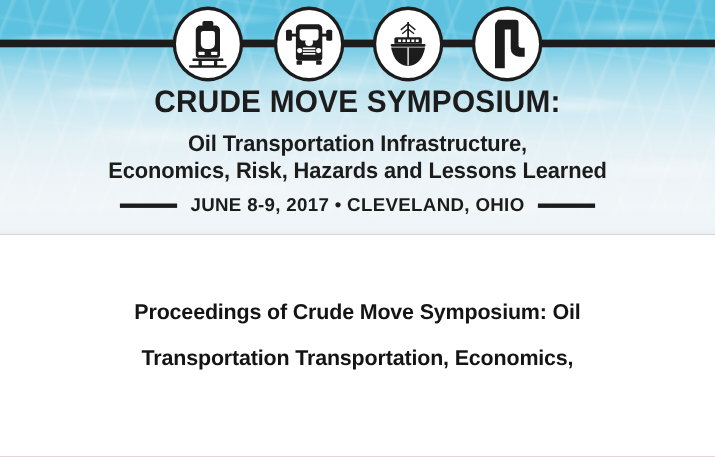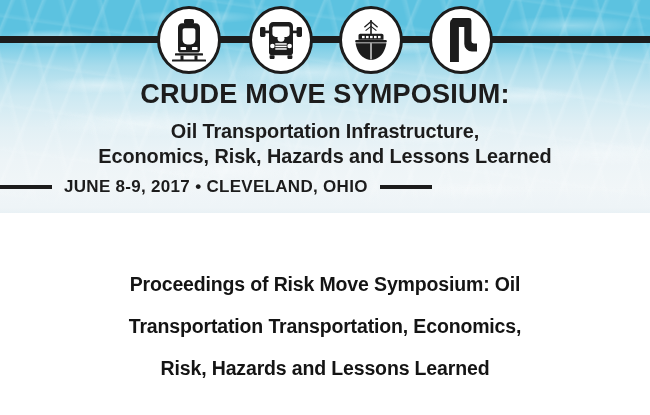--- a/index.html
+++ b/index.html
@@ -162,20 +162,21 @@
     transform: scaleX(.97);
   }
   .event-subtitle .sub-line { display: block; white-space: nowrap; }
 
   .event-meta {
     position: absolute;
     left: 0; right: 0;
     top: 178px;
     display: flex;
     align-items: center;
+    justify-content: center;
     gap: 12px;
   }
   .meta-rule {
     display: block;
     width: 52px;
     height: 4px;
     background: #1c1c1c;
   }
   .event-meta-text {
     font-size: 17px;
@@ -296,19 +297,18 @@
       <div class="event-meta">
         <span class="meta-rule"></span>
         <span class="event-meta-text">JUNE 8-9, 2017 • CLEVELAND, OHIO</span>
         <span class="meta-rule"></span>
       </div>
     </div>
   </div>
 
   <div class="doc-body">
     <div class="doc-heading">
-      <span class="doc-line">Proceedings of Risk Move Symposium: Oil</span>
+      <span class="doc-line">Proceedings of Crude Move Symposium: Oil</span>
       <span class="doc-line">Transportation Transportation, Economics,</span>
-      <span class="doc-line">Risk, Hazards and Lessons Learned</span>
     </div>
   </div>
 
 </div>
 
 </body></html>

